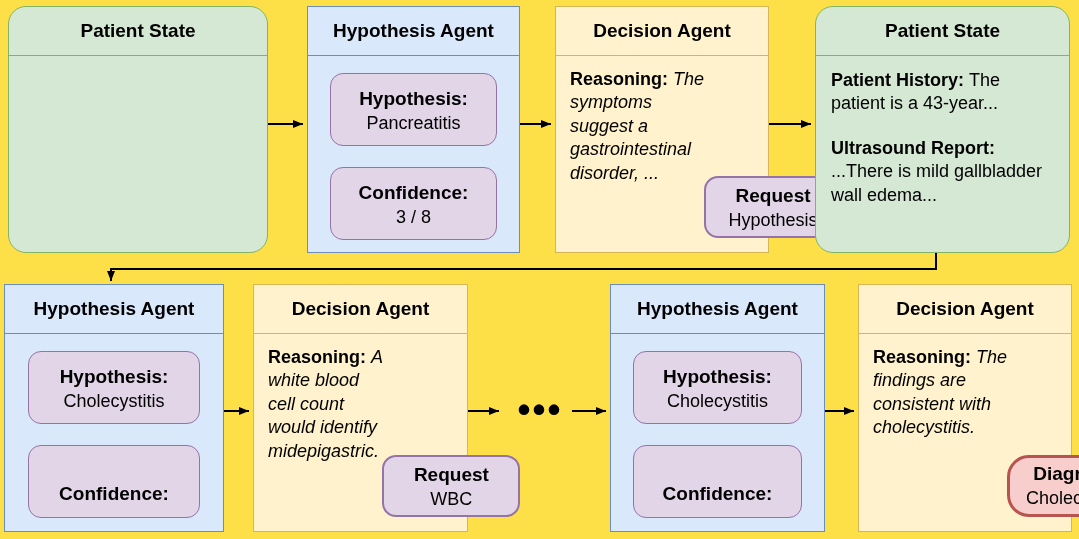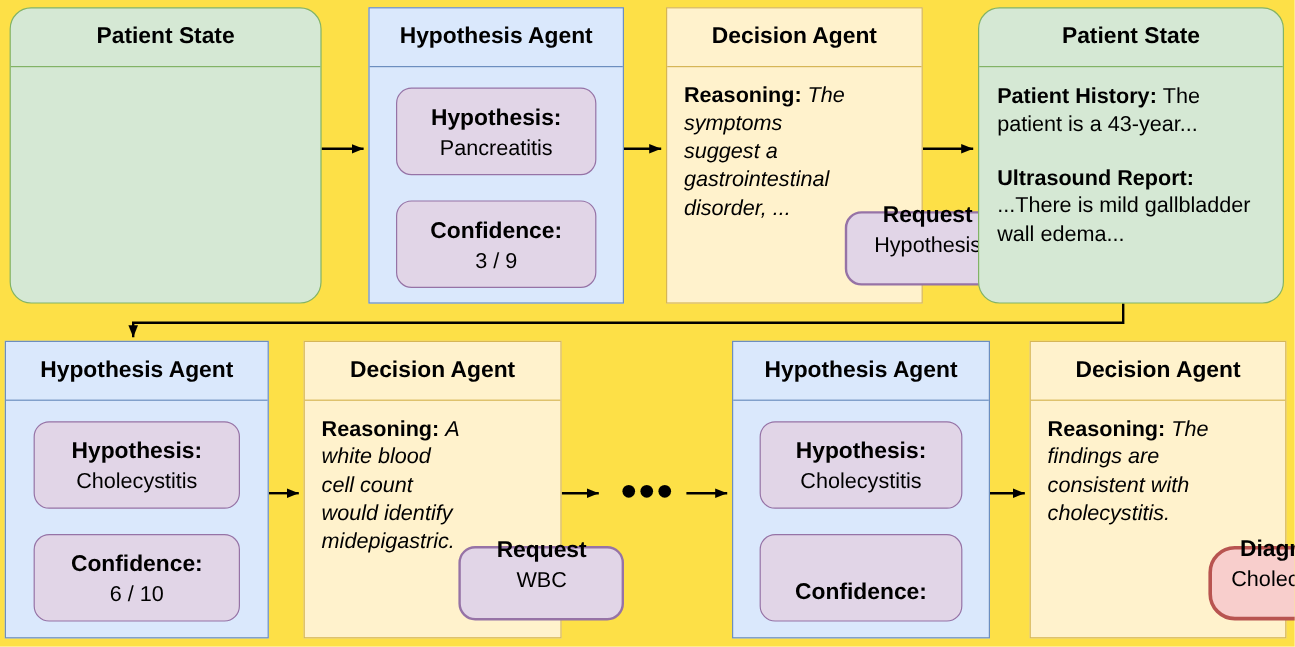--- a/index.html
+++ b/index.html
@@ -30,21 +30,21 @@
     background:#e1d5e7;border:1.5px solid #9673a6;border-radius:13px;
     text-align:center;display:flex;flex-direction:column;justify-content:flex-end;
     padding:10px 10px;box-sizing:border-box;
   }
   .agent .pill{width:79%;height:73px;}
   .pl{font-weight:bold;font-size:19px;display:block;}
   .pv{font-size:18px;display:block;}
   .decision{display:flex;flex-direction:row;padding:12px 14px 12px 14px;}
   .reason{margin:0;}
   .action{align-self:center;margin-top:auto;margin-bottom:2px;min-width:138px;height:62px;
-          border-width:2px;border-radius:14px;padding:20px 16px;}
+          border-width:2px;border-radius:14px;padding:4px 16px;}
   .action.red{background:#f8cecc;border:3px solid #b85450;border-radius:22px;}
   #arrows{position:absolute;left:0;top:0;pointer-events:none;}
   .dots{position:absolute;left:506px;top:391px;width:68px;text-align:center;
         font-size:37px;font-weight:bold;letter-spacing:2px;line-height:38px;color:#000;}
 </style>
 </head>
 <body>
 
 <div id="canvas">
 
@@ -70,21 +70,21 @@
 
   <div class="box blue" style="left:307px;top:6px;width:213px;height:247px;">
     <div class="hdr">Hypothesis Agent</div>
     <div class="body agent">
       <div class="pill">
         <span class="pl">Hypothesis:</span>
         <span class="pv">Pancreatitis</span>
       </div>
       <div class="pill">
         <span class="pl">Confidence:</span>
-        <span class="pv">3 / 9</span>
+        <span class="pv">3 / 8</span>
       </div>
     </div>
   </div>
 
   <div class="box yellow" style="left:555px;top:6px;width:214px;height:247px;">
     <div class="hdr">Decision Agent</div>
     <div class="body decision">
       <p class="reason">
         <span class="lbl">Reasoning:</span><span class="it">The symptoms suggest a gastrointestinal disorder, ...</span>
       </p>
@@ -109,21 +109,20 @@
 
   <div class="box blue" style="left:4px;top:284px;width:220px;height:248px;">
     <div class="hdr">Hypothesis Agent</div>
     <div class="body agent">
       <div class="pill">
         <span class="pl">Hypothesis:</span>
         <span class="pv">Cholecystitis</span>
       </div>
       <div class="pill">
         <span class="pl">Confidence:</span>
-        <span class="pv">6 / 10</span>
       </div>
     </div>
   </div>
 
   <div class="box yellow" style="left:253px;top:284px;width:215px;height:248px;">
     <div class="hdr">Decision Agent</div>
     <div class="body decision">
       <p class="reason">
         <span class="lbl">Reasoning:</span><span class="it">A white blood cell count would identify midepigastric.</span>
       </p>

